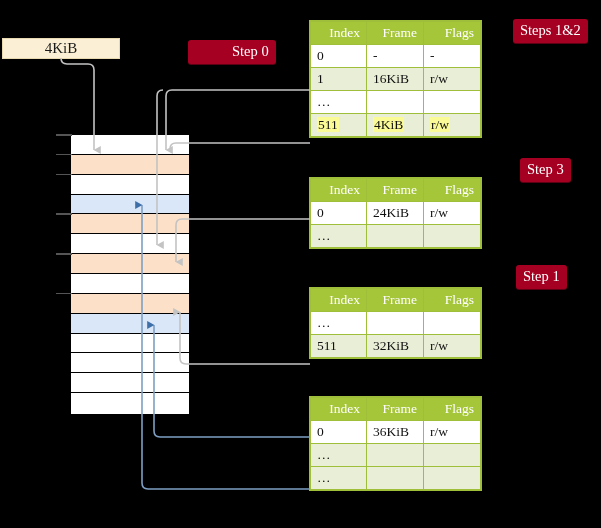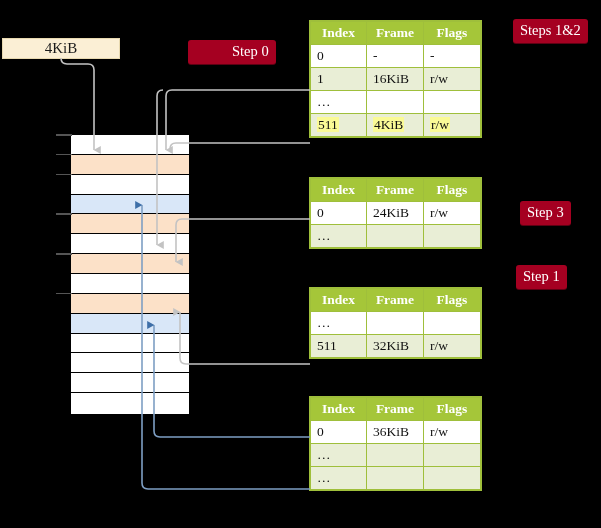--- a/index.html
+++ b/index.html
@@ -71,22 +71,22 @@
     border-collapse: collapse;
     background: #ffffff;
     font-size: 13.5px;
     color: #111111;
     table-layout: fixed;
     box-shadow: 0 0 0 1px #9FBF3B;
   }
   .pt th {
     background: #A5C639;
     color: #FFFFFF;
-    font-weight: bold;
-    text-align: center;
+    font-weight: normal;
+    text-align: right;
     padding: 3px 6px;
     border: 1px solid #9FBF3B;
     font-size: 13.5px;
     height: 19px;
     box-sizing: border-box;
   }
   .pt td {
     padding: 3px 6px;
     border: 1px solid #9FBF3B;
     height: 21px;
@@ -136,21 +136,21 @@
       <div class="mem-row" style="top: 238.286px; height: 19.8571px; background: rgb(255, 255, 255);"></div>
       <div class="mem-row last" style="top: 258.143px; height: 19.8571px; background: rgb(255, 255, 255);"></div>
     </div>
 
   <div class="step-badge" style="left:188px; top:40px;padding-left:44px;">
     <span>Step 0</span>
   </div>
   <div class="step-badge" style="left:513px; top:19px;">
     <span>Steps 1&amp;2</span>
   </div>
-  <div class="step-badge" style="left:520px; top:158px;margin-top:43px;">
+  <div class="step-badge" style="left:520px; top:158px;">
     <span>Step 3</span>
   </div>
   <div class="step-badge" style="left:516px; top:265px;">
     <span>Step 1</span>
   </div>
 
   <table class="pt" id="pt0" style="left:310px; top:21px; width:170px;">
       <thead>
         <tr>
           <th style="width: 56px;">Index</th>

